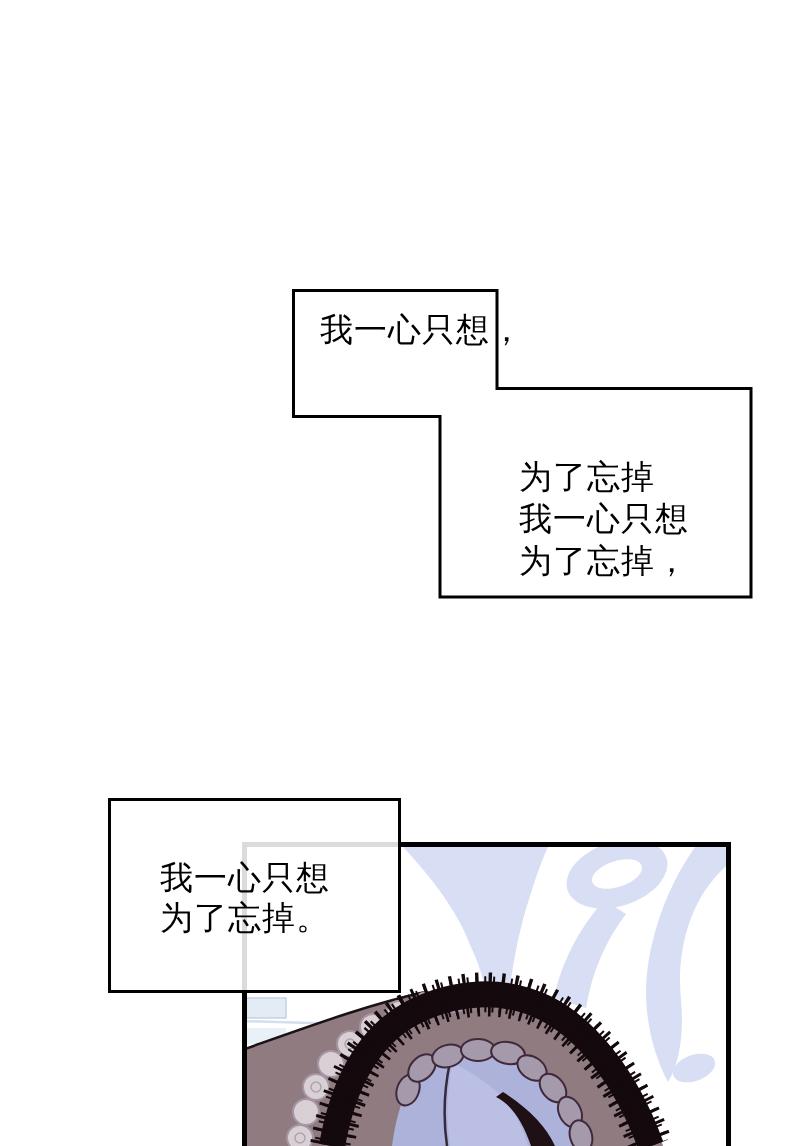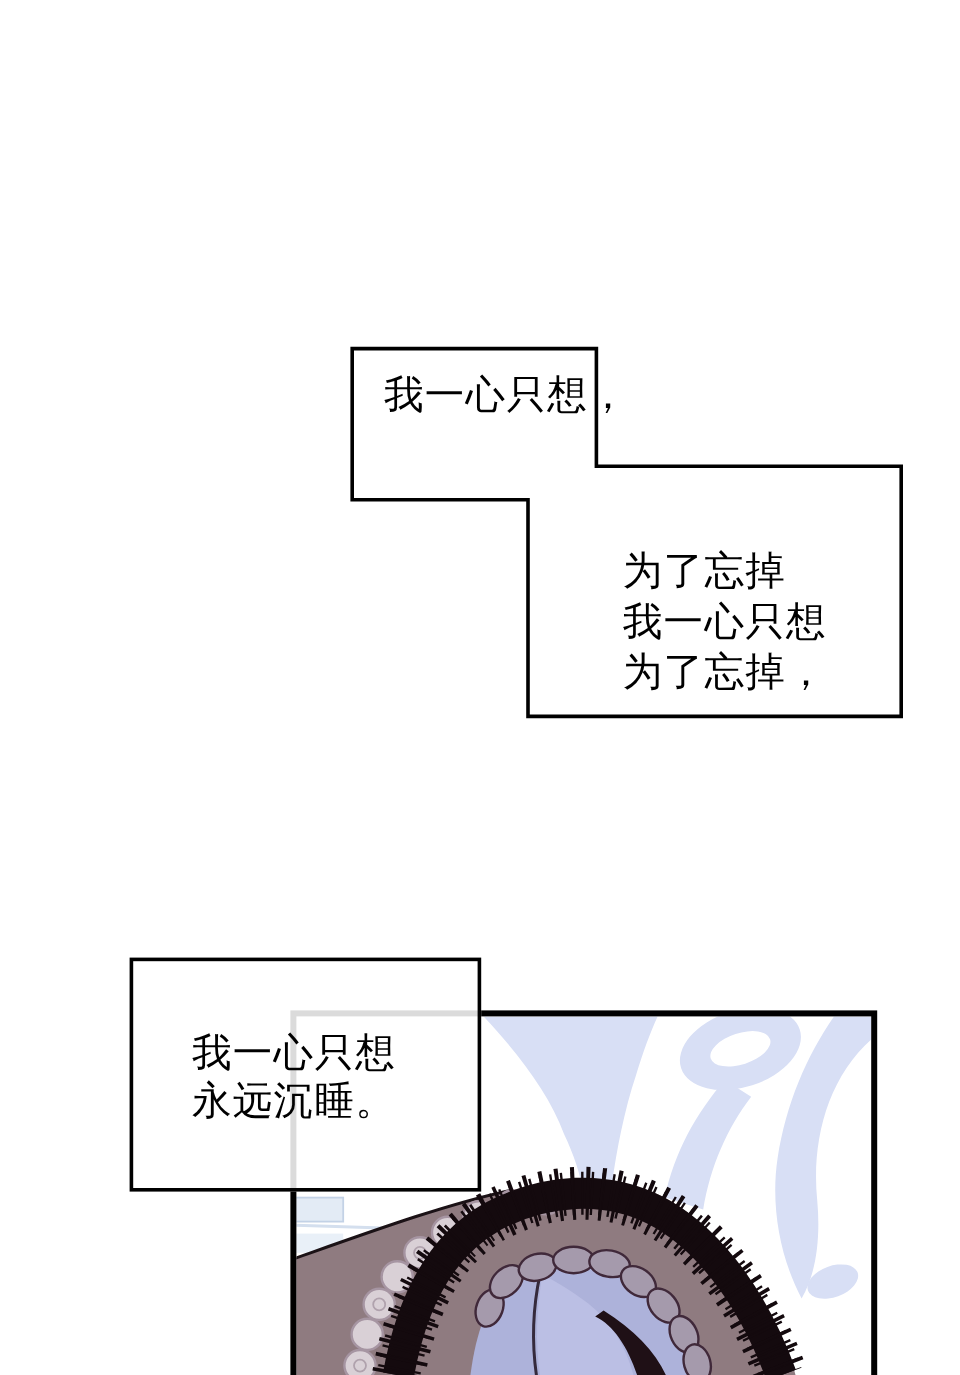--- a/index.html
+++ b/index.html
@@ -130,16 +130,16 @@
   </div>
 
   <div class="caption" id="caption-2">
     <div>为了忘掉</div>
     <div>我一心只想</div>
     <div>为了忘掉，</div>
   </div>
 
   <div class="caption" id="caption-3">
     <div>我一心只想</div>
-    <div>永远沉睡。</div>
+    <div>为了忘掉。</div>
   </div>
 
 </div>
 
 </body></html>

